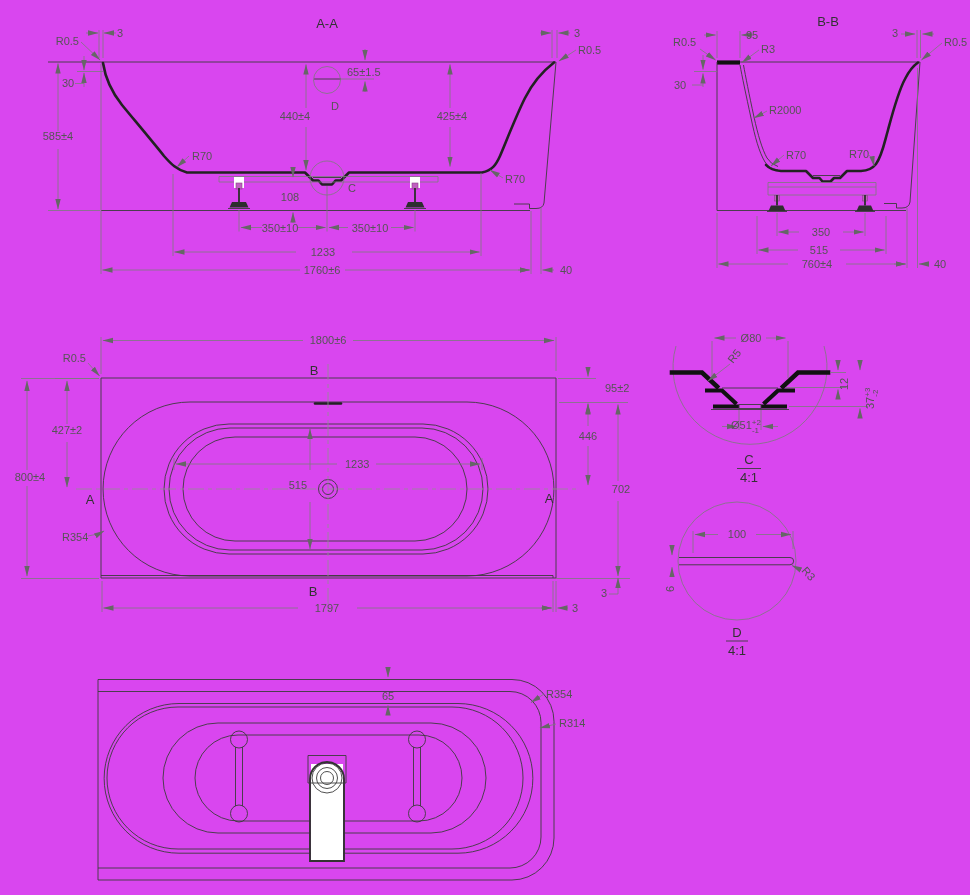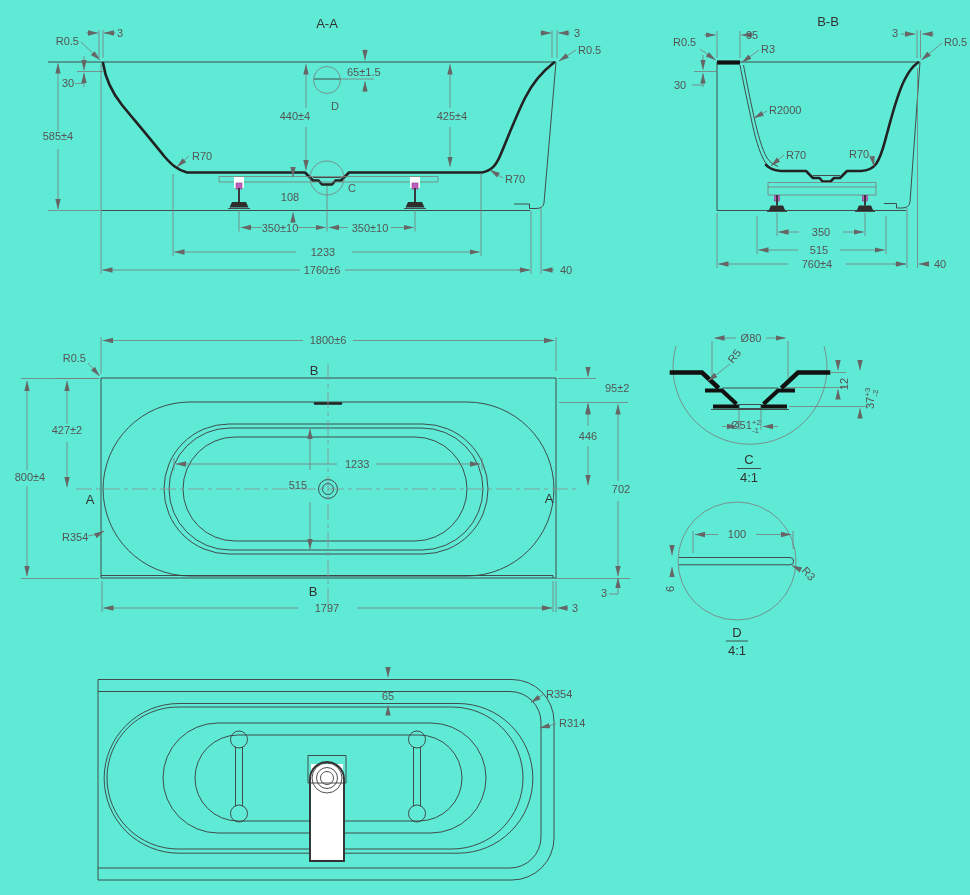--- a/index.html
+++ b/index.html
@@ -1,16 +1,16 @@
 <!DOCTYPE html>
 <html><head>
 <meta charset="utf-8">
 <style>
   html,body{margin:0;padding:0;background:#ffffff;}
-  .page{width:970px;height:895px;background:#5eead4;position:relative;overflow:hidden;}
+  .page{width:970px;height:895px;background:#d946ef;position:relative;overflow:hidden;}
   svg{display:block;}
   .g1{fill:none;stroke:#3c3c3c;stroke-width:0.9;}
   .g2{fill:none;stroke:#222;stroke-width:2.6;stroke-linejoin:round;stroke-linecap:round;}
   .g3{fill:none;stroke:#111;stroke-width:4.6;stroke-linecap:square;}
   .g4{fill:none;stroke:#111;stroke-width:4.2;}
   .d{fill:none;stroke:#7b7b7b;stroke-width:0.8;}
   .cl{fill:none;stroke:#8f8f8f;stroke-width:0.8;stroke-dasharray:16 4 4 4;}
   .st{fill:none;stroke:#333;stroke-width:1.9;}
   .blk{fill:#2e2e2e;stroke:none;}
   .mg{fill:#c05fc0;stroke:#8a3f8a;stroke-width:0.6;}

